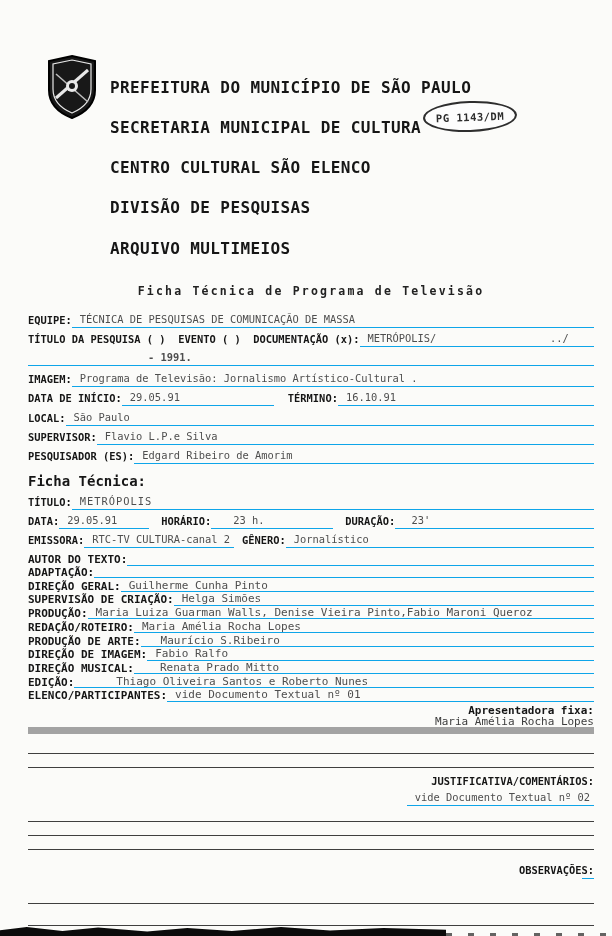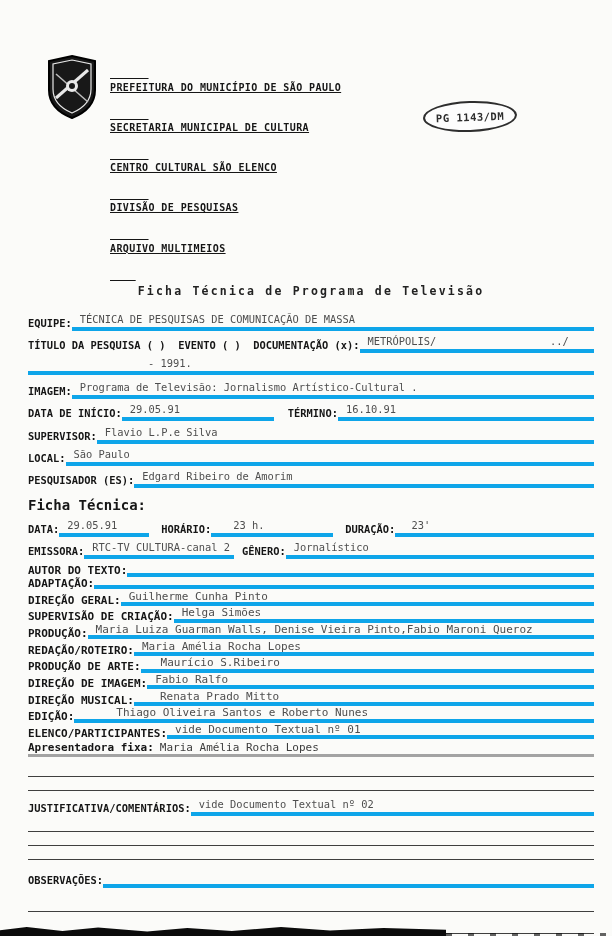--- a/index.html
+++ b/index.html
@@ -6,39 +6,39 @@
   body{
     width:612px;height:936px;position:relative;overflow:hidden;
     background:#fbfbf9;
     font-family:"DejaVu Sans Mono","Liberation Mono",monospace;
     color:#1c1c1c;
   }
   .page{position:absolute;left:28px;right:18px;top:0;}
   
   .hdr{display:flex;align-items:flex-start;margin-top:54px;}
   .coat{width:52px;height:66px;margin-left:18px;margin-right:12px;flex:0 0 auto;}
-  .org{font-weight:bold;font-size:10px;line-height:13.4px;letter-spacing:.4px;color:#161616;white-space:pre;text-decoration:underline;}
+  .org{font-weight:bold;font-size:16px;line-height:13.4px;letter-spacing:.4px;color:#161616;white-space:pre;}
   .stamp{
     position:absolute;left:423px;top:101px;width:90px;height:27px;
     border:2px solid #2e2e2e;border-radius:50%;transform:rotate(-2deg);
     display:flex;align-items:center;justify-content:center;
     font-weight:bold;font-size:10.5px;color:#2e2e2e;letter-spacing:.5px;background:rgba(255,255,255,.6);
   }
   .doc-title{margin-top:2px;text-align:center;font-weight:bold;font-size:11.5px;letter-spacing:2.2px;color:#222;}
   
   .sec1{margin-top:13px;}
   .row{display:flex;align-items:flex-end;font-size:10.4px;line-height:16px;margin-bottom:2.2px;}
   .lbl{font-weight:bold;white-space:pre;color:#151515;}
-  .val{color:#4e4e4e;border-bottom:4px solid #0ea5e9;padding:0 4px 0 8px;white-space:pre;}
+  .val{color:#4e4e4e;border-bottom:1px solid #0ea5e9;padding:0 4px 0 8px;white-space:pre;}
   .grow{flex:1 1 auto;}
   .fix{flex:0 0 auto;}
   .rule{border-bottom:1px solid #3f3f3f;height:13px;}
   .small .row{font-size:11px;line-height:11.3px;margin-bottom:1.4px;}
   .heading{font-weight:bold;font-size:14px;margin:9px 0 4px 0;color:#161616;}
-  .underline-row{border-bottom:3px solid #a3a3a3;}
+  .underline-row{border-bottom:7px solid #a3a3a3;flex-direction:column;}
   .scan-bar{
     position:absolute;left:0;bottom:0;width:446px;height:9px;background:#0b0b0b;
     clip-path:polygon(0 35%,6% 0,14% 45%,22% 5%,33% 50%,42% 10%,52% 45%,63% 0,74% 40%,86% 10%,100% 30%,100% 100%,0 100%);
   }
   .scan-dots{position:absolute;left:446px;bottom:0;width:166px;height:3px;
     background:repeating-linear-gradient(90deg,#111 0 6px,transparent 6px 22px);opacity:.65;}
 </style>
 </head>
 <body>
 
@@ -68,48 +68,52 @@
     <div class="row">
       <span class="lbl">EQUIPE:</span>
       <span class="val grow">TÉCNICA DE PESQUISAS DE COMUNICAÇÃO DE MASSA</span>
     </div>
     <div class="row">
       <span class="lbl">TÍTULO DA PESQUISA ( )  EVENTO ( )  DOCUMENTAÇÃO (x):</span>
       <span class="val grow">METRÓPOLIS/</span>
       <span class="val fix" style="min-width:40px;">../</span>
     </div>
     <div class="row" style="margin-bottom:4px;">
-      <span class="val grow" style="padding-left:120px;">- 1991.</span>
+      <span class="val grow" style="padding-left:120px;font-weight:bold;">- 1991.</span>
     </div>
     <div class="row">
       <span class="lbl">IMAGEM:</span>
       <span class="val grow">Programa de Televisão: Jornalismo Artístico-Cultural .</span>
     </div>
     <div class="row">
       <span class="lbl">DATA DE INÍCIO:</span>
       <span class="val fix" style="width:140px;">29.05.91</span>
       <span class="lbl" style="margin-left:14px;">TÉRMINO:</span>
       <span class="val grow">16.10.91</span>
     </div>
     <div class="row">
+      <span class="lbl">LOCAL:</span>
+      <span class="val grow">São Paulo</span>
+    </div>
+    <div class="row">
       <span class="lbl">SUPERVISOR:</span>
       <span class="val grow">Flavio L.P.e Silva</span>
     </div>
     <div class="row">
-      <span class="lbl">LOCAL:</span>
-      <span class="val grow">São Paulo</span>
-    </div>
-    <div class="row">
       <span class="lbl">PESQUISADOR (ES):</span>
       <span class="val grow">Edgard Ribeiro de Amorim</span>
     </div>
   </div>
 
   <div class="heading">Ficha Técnica:</div>
   <div>
+    <div class="row">
+      <span class="lbl">TÍTULO:</span>
+      <span class="val grow" style="letter-spacing:1px;">METRÓPOLIS</span>
+    </div>
     <div class="row">
       <span class="lbl">DATA:</span>
       <span class="val fix" style="width:78px;">29.05.91</span>
       <span class="lbl" style="margin-left:12px;">HORÁRIO:</span>
       <span class="val fix" style="width:96px;padding-left:22px;">23 h.</span>
       <span class="lbl" style="margin-left:12px;">DURAÇÃO:</span>
       <span class="val grow" style="padding-left:16px;">23'</span>
     </div>
     <div class="row">
       <span class="lbl">EMISSORA:</span>
@@ -166,29 +170,29 @@
     </div>
     <div class="row underline-row" style="margin-top:3px;">
       <span class="lbl">Apresentadora fixa:</span>
       <span style="color:#3c3c3c;padding-left:6px;white-space:pre;">Maria Amélia Rocha Lopes</span>
     </div>
   </div>
 
   <div class="rule" style="margin-top:6px;"></div>
   <div class="rule"></div>
 
-  <div class="row" style="margin-top:5px;">
+  <div class="row" style="margin-top:5px;flex-direction:column;">
     <span class="lbl">JUSTIFICATIVA/COMENTÁRIOS:</span>
     <span class="val grow">vide Documento Textual nº 02</span>
   </div>
   <div class="rule"></div>
   <div class="rule"></div>
   <div class="rule"></div>
 
-  <div class="row" style="margin-top:12px;">
+  <div class="row" style="margin-top:12px;flex-direction:column;">
     <span class="lbl">OBSERVAÇÕES:</span>
     <span class="val grow"></span>
   </div>
   <div class="rule" style="height:21px;"></div>
   <div class="rule" style="height:21px;"></div>
   <div class="rule" style="height:21px;"></div>
 
 </div>
 
 <div class="stamp">PG 1143/DM</div>

